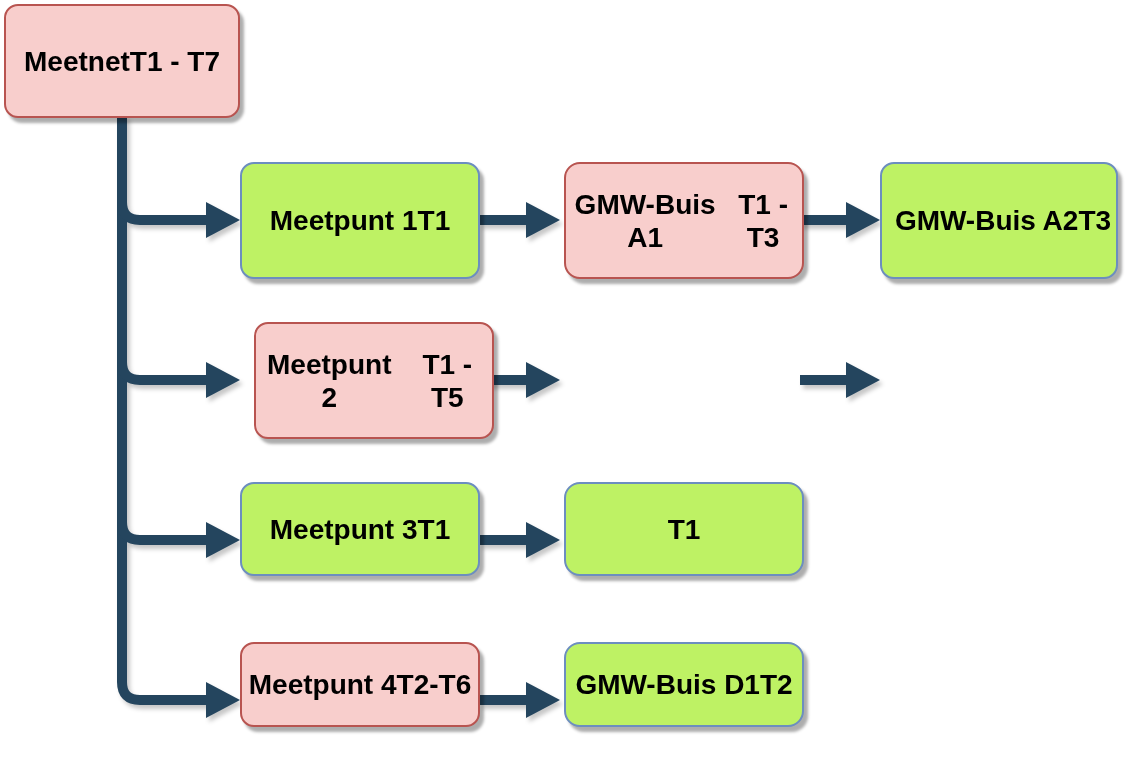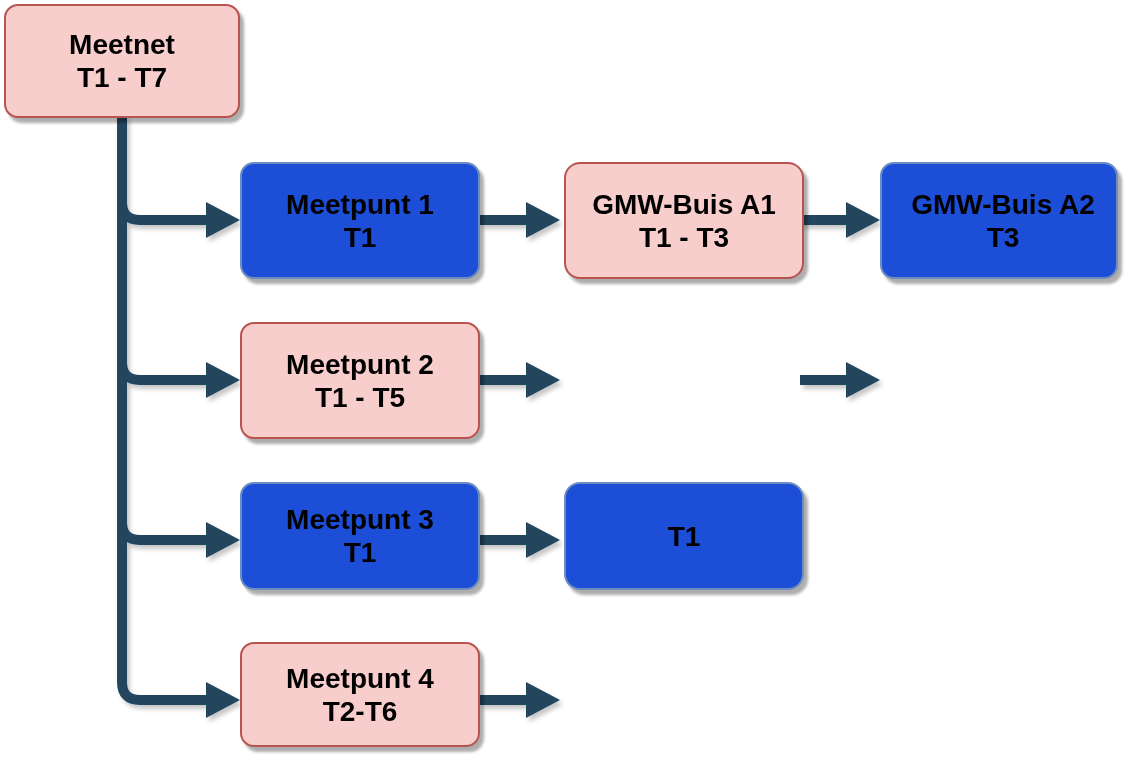--- a/index.html
+++ b/index.html
@@ -8,44 +8,44 @@
     width:1126px;height:768px;
     background:#ffffff;
     font-family:"Liberation Sans","DejaVu Sans",sans-serif;
     overflow:hidden;
   }
   .node{
     position:absolute;
     box-sizing:border-box;
     border-radius:14px;
     display:flex;
-    flex-direction:column;
+    flex-direction:row;
     align-items:center;
     justify-content:center;
     text-align:center;
     font-weight:bold;
     font-size:28px;
     line-height:33px;
     color:#000000;
     box-shadow:4px 5px 3px rgba(0,0,0,0.32);
   }
   .node.red{background:#f8cecc;border:2.5px solid #b85450;}
-  .node.blue{background:#1d4ed8;border:2.5px solid #6c8ebf;}
+  .node.blue{background:#bef264;border:2.5px solid #6c8ebf;}
 
   
   .pos-root{left:4px;top:4px;width:236px;height:114px;}
   
   .c1{left:240px;width:240px;}
   .c2{left:564px;width:240px;border-radius:16px;}
   .c3{left:880px;width:238px;padding-left:8px;}
   
   .r1{top:162px;height:117px;}
-  .r2{top:322px;height:117px;}
-  .r3{top:482px;height:108px;}
-  .r4{top:642px;height:105px;}
+  .r2{top:322px;height:117px;margin-left:14px;}
+  .r3{top:482px;height:94px;}
+  .r4{top:642px;height:85px;}
 
   #edges{
     position:absolute;left:0;top:0;
     filter:drop-shadow(3px 4px 2px rgba(0,0,0,0.22));
   }
   #edges path{
     stroke:#24455e;
     stroke-width:10;
     fill:none;
     stroke-linejoin:round;
@@ -115,14 +115,18 @@
     <div>T1</div>
   </div>
   <div class="node blue c2 r3">
     <div>T1</div>
   </div>
 
   <div class="node red c1 r4">
     <div>Meetpunt 4</div>
     <div>T2-T6</div>
   </div>
+  <div class="node blue c2 r4">
+    <div>GMW-Buis D1</div>
+    <div>T2</div>
+  </div>
 
 </div>
 
 </body></html>

